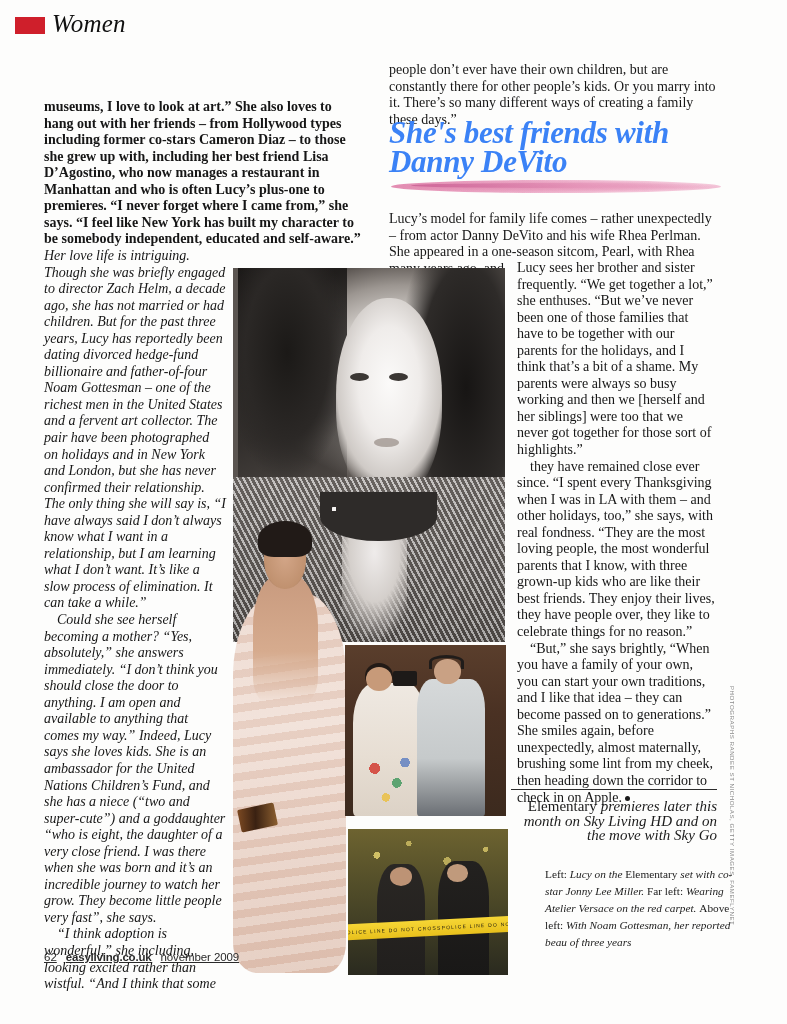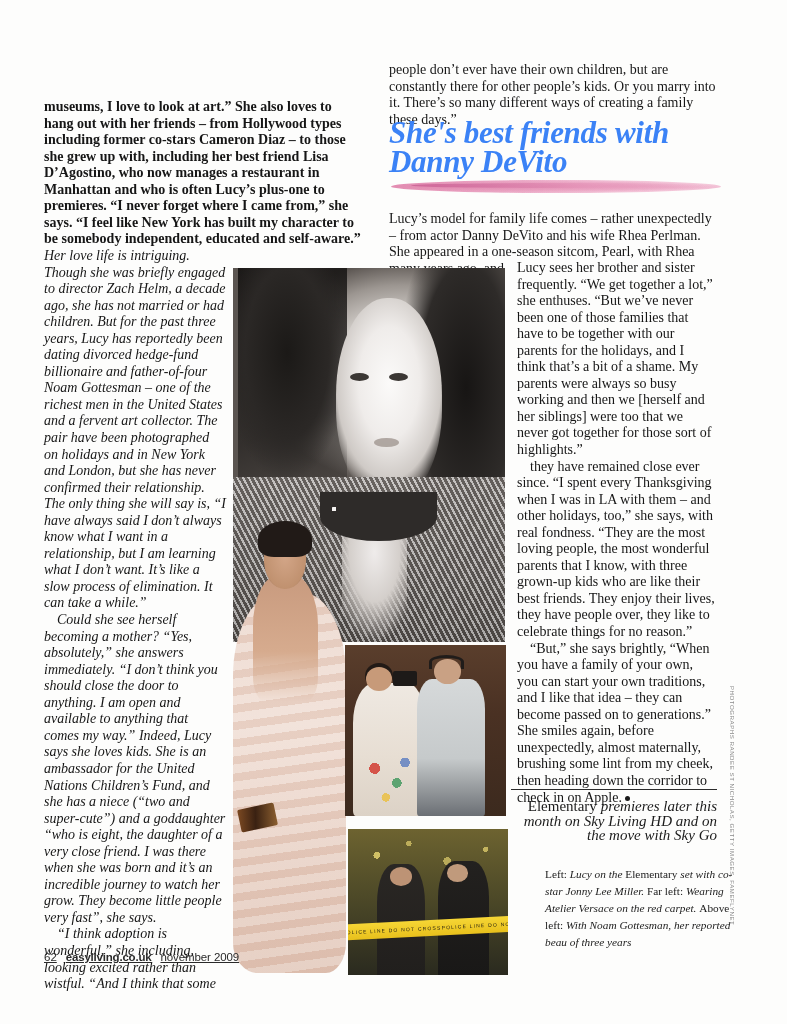--- a/index.html
+++ b/index.html
@@ -501,20 +501,24 @@
     background: #1a1a1a;
     margin-left: 3px;
     vertical-align: 1px;
   }
 </style>
 </head>
 <body>
 
 <div id="page">
 
+  <div class="runhead">
+    <div class="runhead-mark"></div>
+    <div class="runhead-title">Women</div>
+  </div>
 
   <div class="col" id="left-col-wide">
     <p>museums, I love to look at art.” She also loves to hang out with her friends – from Hollywood types including former co-stars Cameron Diaz – to those she grew up with, including her best friend Lisa D’Agostino, who now manages a restaurant in Manhattan and who is often Lucy’s plus-one to premieres. “I never forget where I came from,” she says. “I feel like New York has built my character to be somebody independent, educated and self-aware.”</p>
   </div>
 
   <div class="col" id="left-col-narrow">
     <p>Her love life is intriguing. Though she was briefly engaged to director Zach Helm, a decade ago, she has not married or had children. But for the past three years, Lucy has reportedly been dating divorced hedge-fund billionaire and father-of-four Noam Gottesman – one of the richest men in the United States and a fervent art collector. The pair have been photographed on holidays and in New York and London, but she has never confirmed their relationship. The only thing she will say is, “I have always said I don’t always know what I want in a relationship, but I am learning what I don’t want. It’s like a slow process of elimination. It can take a while.”</p>
     <p>Could she see herself becoming a mother? “Yes, absolutely,” she answers immediately. “I don’t think you should close the door to anything. I am open and available to anything that comes my way.” Indeed, Lucy says she loves kids. She is an ambassador for the United Nations Children’s Fund, and she has a niece (“two and super-cute”) and a goddaughter “who is eight, the daughter of a very close friend. I was there when she was born and it’s an incredible journey to watch her grow. They become little people very fast”, she says.</p>
     <p>“I think adoption is wonderful,” she including, looking excited rather than wistful. “And I think that some</p>
   </div>

